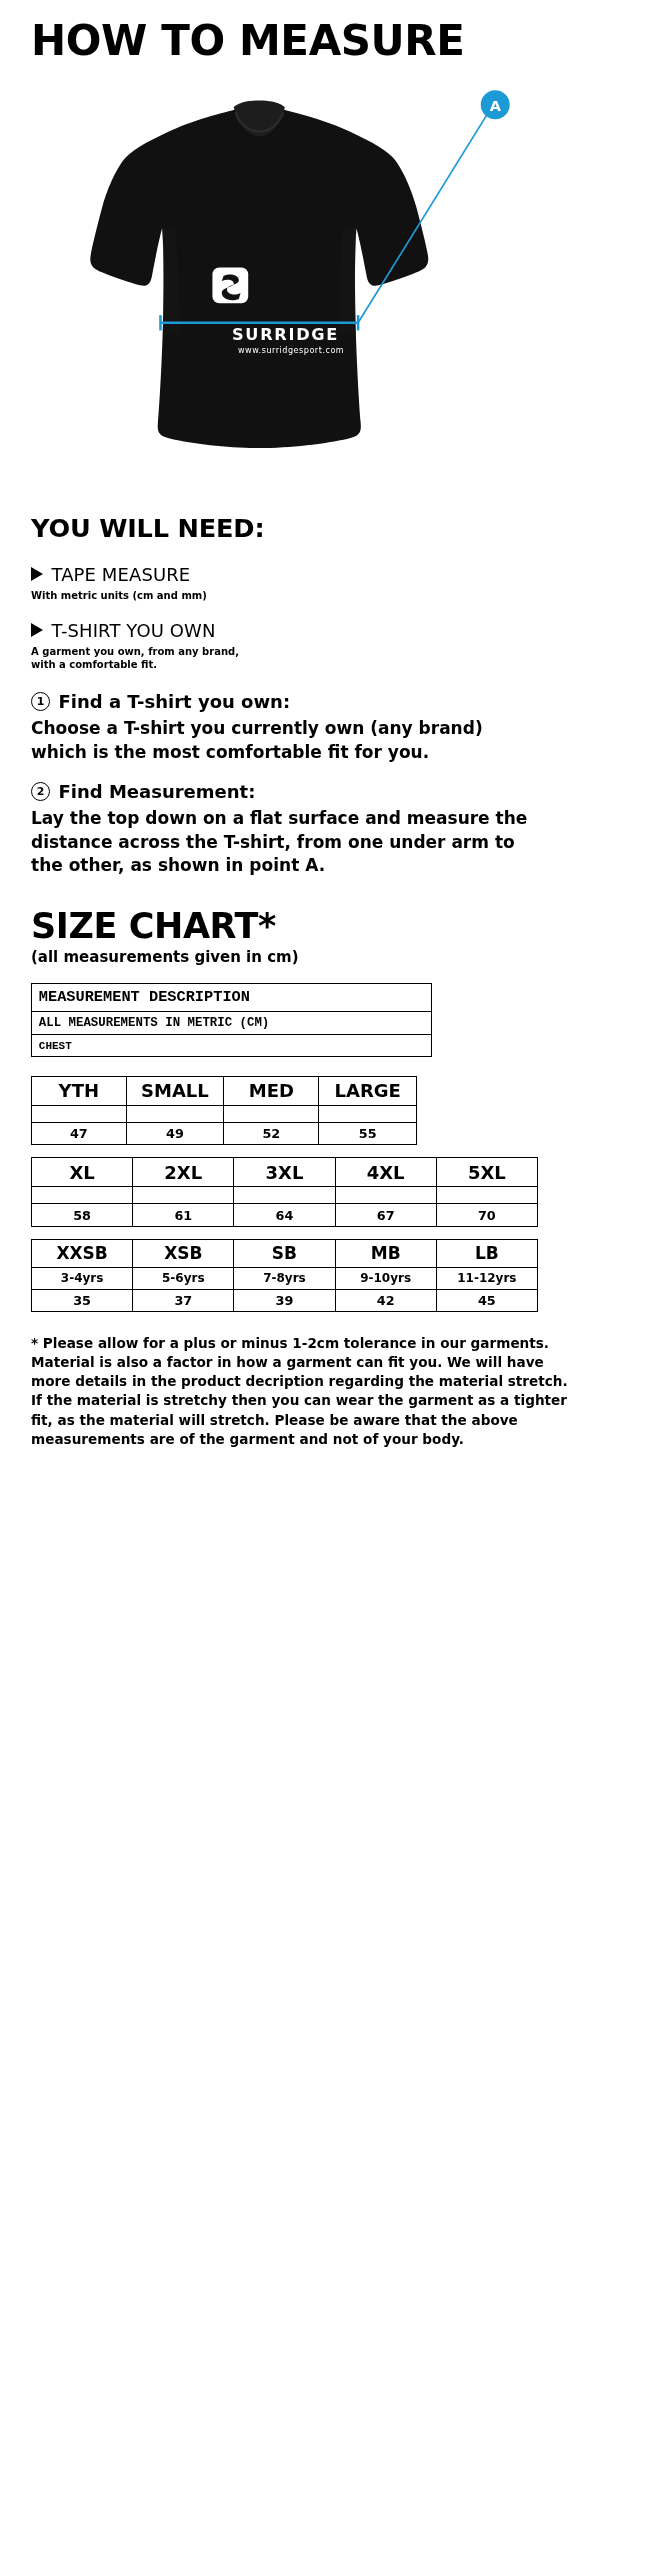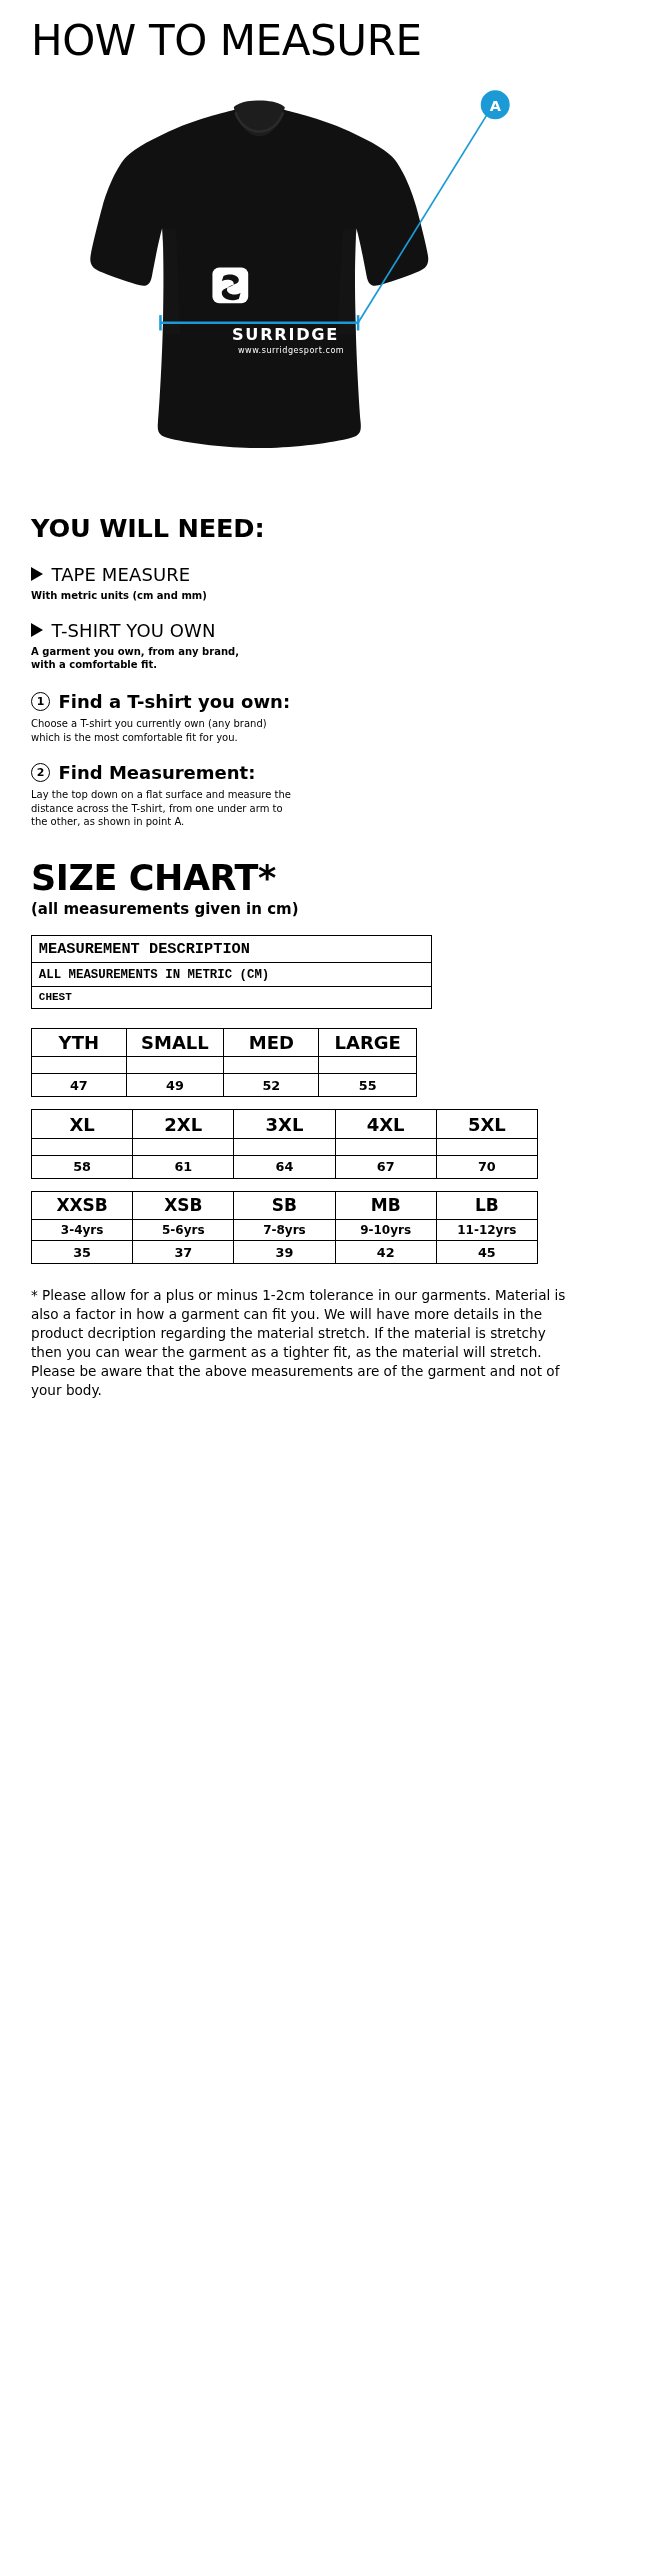--- a/index.html
+++ b/index.html
@@ -8,21 +8,21 @@
     width: 654px;
     background: #ffffff;
     font-family: "DejaVu Sans", "Liberation Sans", sans-serif;
     color: #000000;
     -webkit-font-smoothing: antialiased;
   }
   .page { width: 654px; min-height: 2576px; position: relative; padding: 0 31px; }
 
   h1.title {
     font-size: 42px;
-    font-weight: 400;
+    font-weight: 700;
     letter-spacing: -0.4px;
     margin: 19px 0 15.3px 0;
     line-height: 1.05;
   }
 
   .notice {
     border: 1.7px solid #000;
     padding: 13.6px 15.3px;
     margin-bottom: 24px;
   }
@@ -84,22 +84,22 @@
   .circle-num {
     width: 19px; height: 19px;
     border: 1.7px solid #000;
     border-radius: 50%;
     display: flex; align-items: center; justify-content: center;
     font-size: 11px; font-weight: 700;
     flex: 0 0 auto;
   }
   .step-title { font-size: 18px; font-weight: 700; }
   .step-desc {
-    font-size: 10px;
-    font-weight: 400;
+    font-size: 17px;
+    font-weight: 700;
     line-height: 1.38;
     margin: 0;
   }
 
   h2.chart-title {
     font-size: 35px;
     font-weight: 700;
     margin: 29px 0 1.7px 0;
     letter-spacing: -0.4px;
   }
@@ -130,21 +130,21 @@
   table.t5 td { width: 101px; }
 
   td.hdr { font-size: 18px; font-weight: 700; padding: 5.1px 1.7px; }
   td.blank { height: 17px; }
   td.val { font-size: 12.8px; font-weight: 400; padding: 4.3px 1.7px; }
   td.agehdr { font-size: 17px; font-weight: 700; padding: 5.1px 1.7px; }
   td.age { font-size: 12px; font-weight: 400; padding: 4.3px 1.7px; }
 
   .footnote {
     font-size: 13.6px;
-    font-weight: 400;
+    font-weight: 700;
     line-height: 1.4;
     margin: 22px 0 34px 0;
     max-width: 545px;
   }
 </style>
 </head>
 <body>
 
 <div class="page">
 

